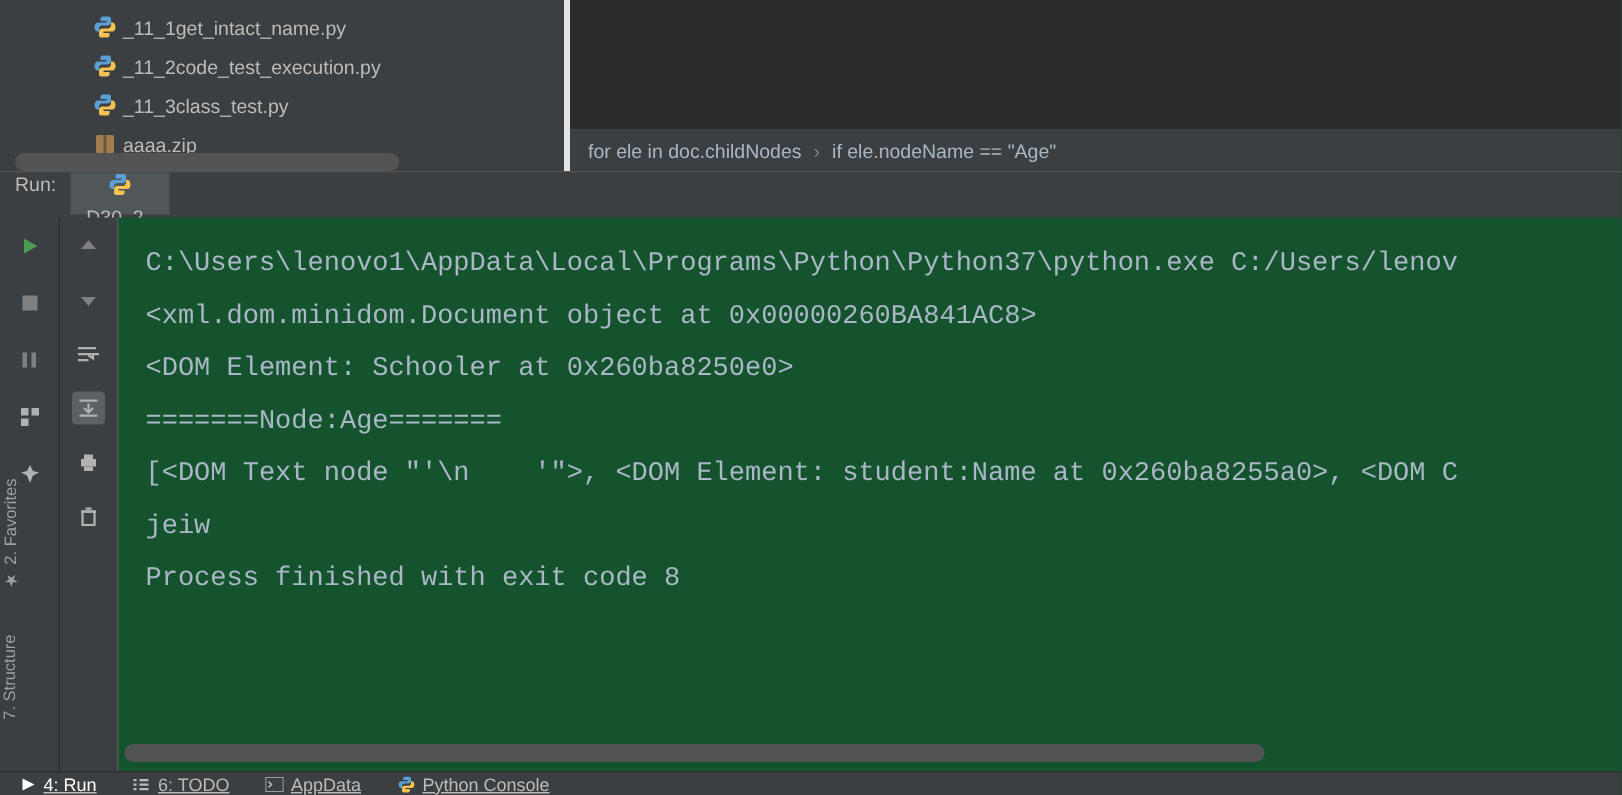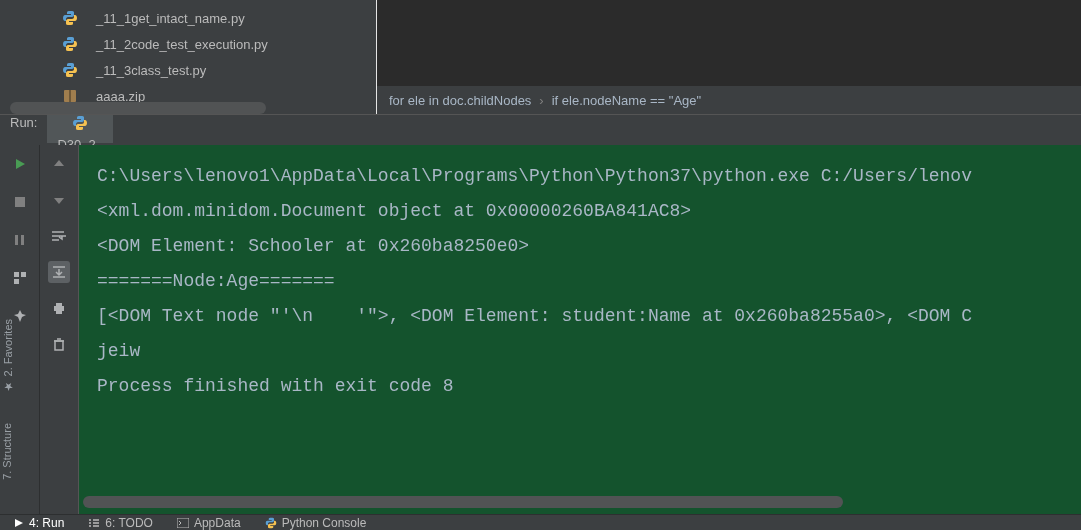--- a/index.html
+++ b/index.html
@@ -22,21 +22,21 @@
     width: 375px;
     background: #3c3f41;
     padding-top: 5px;
     position: relative;
   }
   .tree-item {
     display: flex;
     align-items: center;
     height: 26px;
     padding-left: 62px;
-    gap: 18px;
+    gap: 4px;
     color: #bbbbbb;
   }
   .py-icon {
     width: 16px;
     height: 16px;
     display: inline-block;
     position: relative;
   }
   .py-icon svg { width: 16px; height: 16px; }
   .zip-icon {
@@ -50,21 +50,21 @@
     bottom: 0;
     left: 10px;
     height: 12px;
     width: 256px;
     background: #515354;
     border-radius: 6px;
   }
   .editor-area {
     flex: 1;
     background: #2b2b2b;
-    border-left: 1px solid #e5e5e5;
+    border-left: 4px solid #e5e5e5;
     position: relative;
     margin-left: 1px;
   }
   .breadcrumb {
     position: absolute;
     bottom: 0;
     left: 0;
     right: 0;
     height: 28px;
     background: #3c3f41;
@@ -198,20 +198,21 @@
     right: 0;
     height: 16px;
     background: #3c3f41;
     display: flex;
     align-items: center;
     padding-left: 14px;
     gap: 24px;
     font-size: 12px;
     color: #bbbbbb;
     border-top: 1px solid #2d2f30;
+    text-decoration: underline;
   }
   .bottom-item {
     display: flex;
     align-items: center;
     gap: 5px;
   }
   .bottom-item.active { color: #ffffff; }
 </style>
 </head>
 <body>

